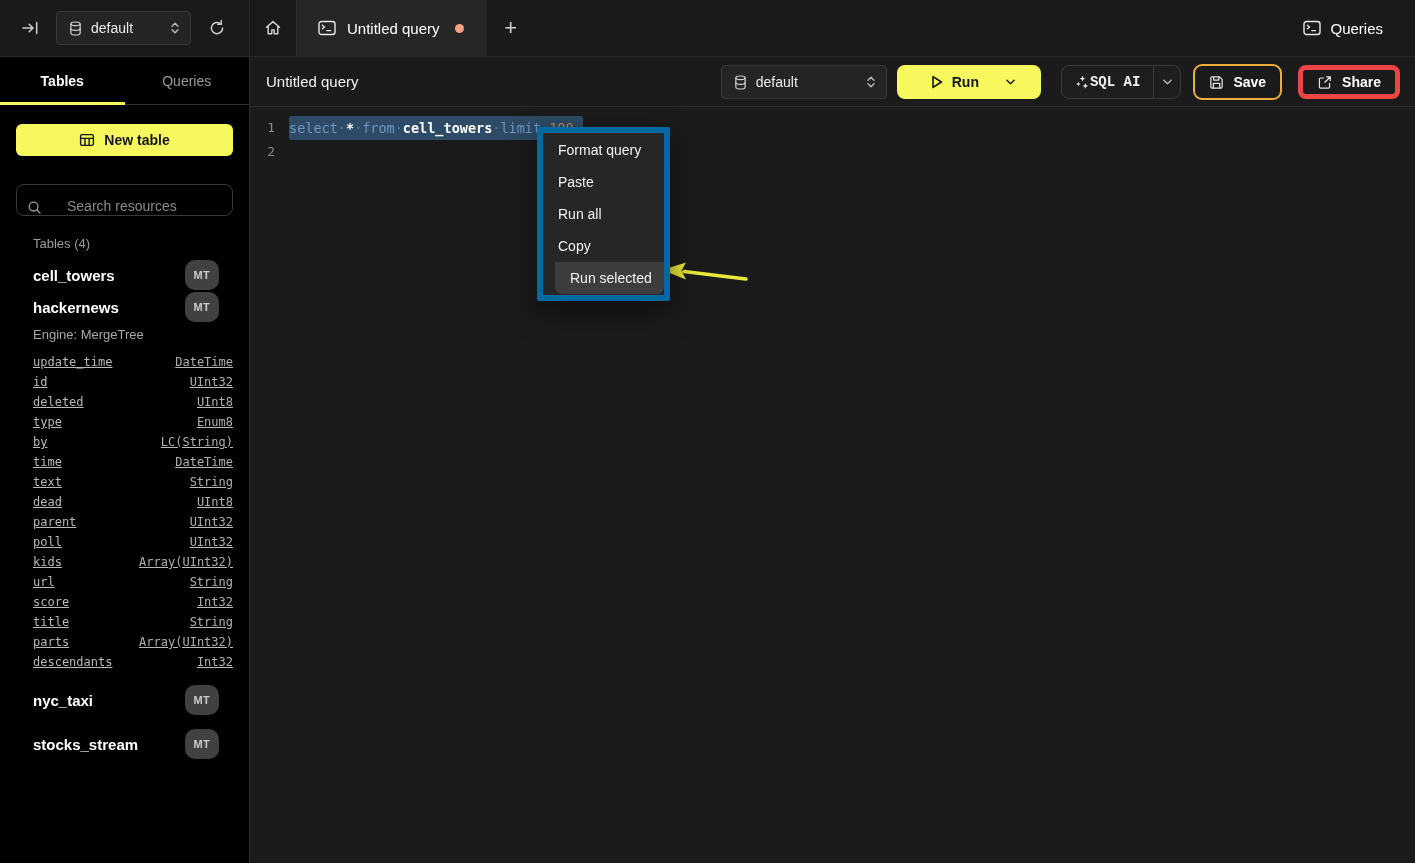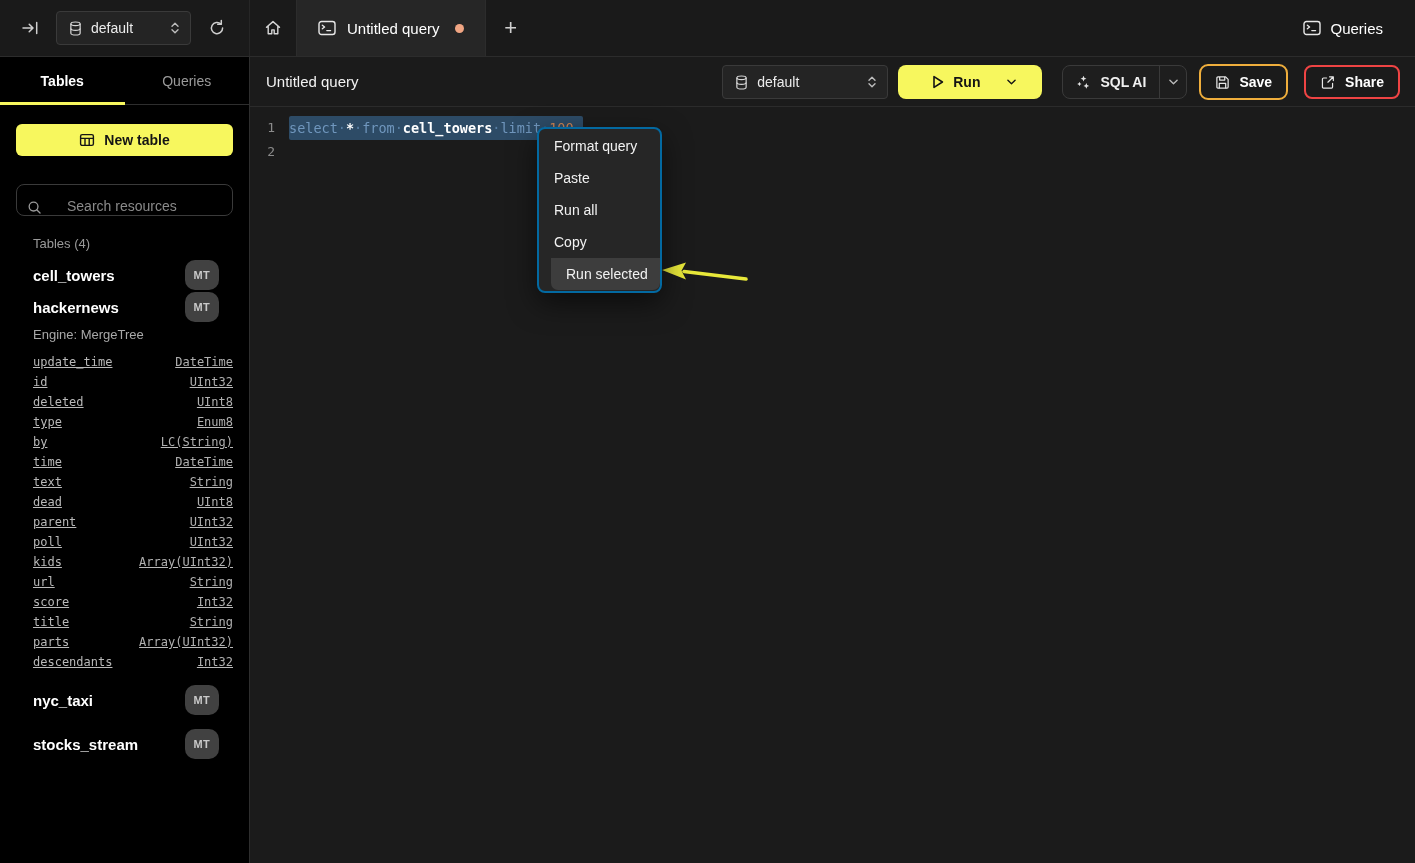--- a/index.html
+++ b/index.html
@@ -64,42 +64,42 @@
   .editor-title{font-size:15px;color:#f2f2f2;}
   .header-controls{position:absolute;right:15px;top:0;height:50px;display:flex;align-items:center;}
   .header-db{width:166px;margin-right:10px;background:#242424;}
   .run-btn{display:flex;height:34px;border-radius:8px;overflow:hidden;background:#f7f75e;color:#141414;
            border:none;padding:17px;cursor:pointer;margin-right:20px;}
   .run-main{display:flex;align-items:center;gap:9px;padding:0 17px;font-size:14px;font-weight:700;}
   .run-caret{width:27px;background:#e9e954;display:flex;align-items:center;justify-content:center;
              border-left:1px solid #d9d943;color:#141414;}
   .sqlai-btn{display:flex;height:34px;border:1px solid #3a3a3a;border-radius:8px;overflow:hidden;
              background:#1e1e1e;padding:0;cursor:pointer;margin-right:12px;}
-  .sqlai-main{display:flex;align-items:center;gap:9px;padding:0 13px;font-size:14px;font-weight:700;color:#f0f0f0;}
+  .sqlai-main{display:flex;align-items:center;padding:0 13px;font-size:14px;font-weight:700;color:#f0f0f0;font-family:Liberation Mono, monospace;}
   .sqlai-caret{width:26px;border-left:1px solid #3a3a3a;display:flex;align-items:center;justify-content:center;color:#bbb;}
   .save-btn{height:36px;border:2px solid #efae3c;border-radius:9px;background:transparent;color:#fff;
             display:flex;align-items:center;gap:9px;padding:0 14px;font-size:14px;font-weight:700;
             cursor:pointer;margin-right:16px;box-sizing:border-box;}
-  .share-btn{height:34px;border:2px solid #ef4444;border-radius:8px;background:transparent;color:#fff;
+  .share-btn{height:34px;border:5px solid #ef4444;border-radius:8px;background:transparent;color:#fff;
              display:flex;align-items:center;gap:10px;padding:0 14px;font-size:14px;font-weight:700;cursor:pointer;}
 
   .editor{position:relative;padding-top:9px;font-family:"DejaVu Sans Mono",monospace;font-size:13.5px;}
   .code-line{display:flex;height:24px;line-height:24px;padding-left:16px;cursor:text;}
   .gutter{width:9px;flex:none;text-align:right;color:#8b8b8b;font-size:13px;}
   .line-content{margin-left:14px;white-space:pre;}
   .line-content.selected{background:#2d4b66;border-radius:2px;padding-right:9px;}
   .tok-kw{color:#7097be;}
   .tok-op{color:#fff;font-weight:700;}
   .tok-ident{color:#fff;font-weight:700;}
   .tok-num{color:#cc8455;}
   .ws{color:#567da3;}
 
   
   .context-menu{position:absolute;left:287px;top:70px;width:121px;background:#262626;
-                border:2px solid #0369a1;border-radius:8px;padding:1px 0;z-index:20;
+                border:6px solid #0369a1;border-radius:2px;padding:1px 0;z-index:20;
                 box-shadow:0 10px 28px rgba(0,0,0,.55);}
   .menu-item{height:32px;display:flex;align-items:center;padding:0 15px;font-size:14px;color:#f2f2f2;
              cursor:pointer;white-space:nowrap;font-family:"Liberation Sans",sans-serif;}
   .menu-item.highlighted{background:#3d3d3d;margin-left:12px;}
   .menu-item:last-child.highlighted{border-radius:0 0 7px 7px;}
 
   .annot-arrow{position:absolute;left:408px;top:200px;z-index:15;pointer-events:none;}
 </style>
 </head>
 <body>

